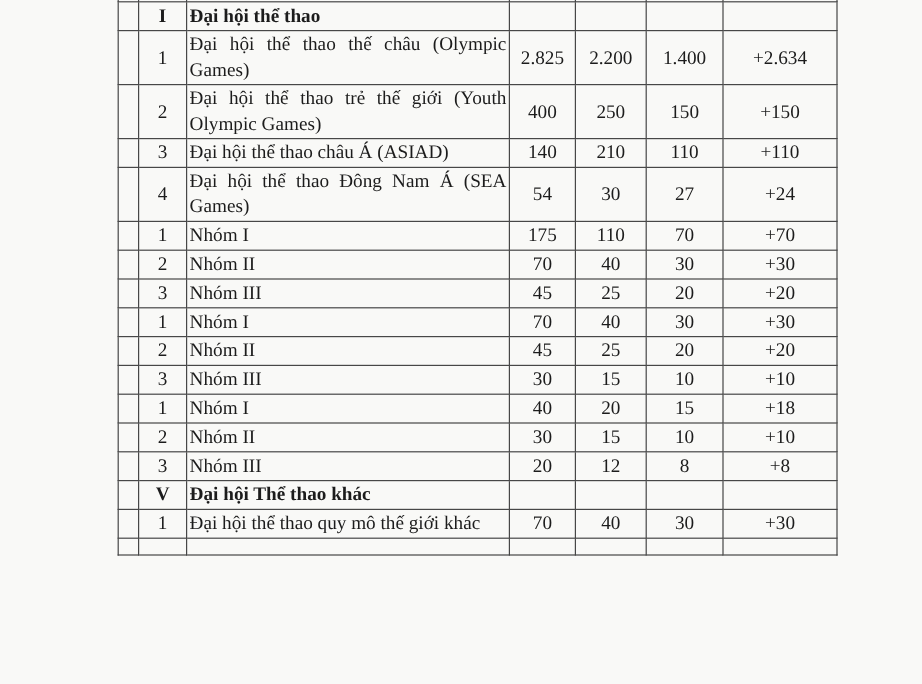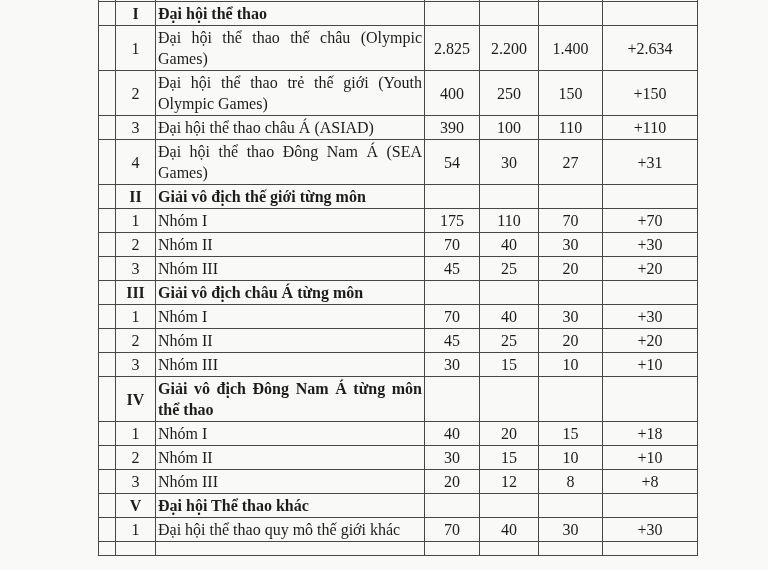--- a/index.html
+++ b/index.html
@@ -110,42 +110,33 @@
     <td class="cell-name">Đại hội thể thao trẻ thế giới (Youth Olympic Games)</td>
     <td class="cell-value">400</td>
     <td class="cell-value">250</td>
     <td class="cell-value">150</td>
     <td class="cell-value">+150</td>
   </tr>
         <tr class="item">
     <td class="cell-spacer"></td>
     <td class="cell-index">3</td>
     <td class="cell-name">Đại hội thể thao châu Á (ASIAD)</td>
-    <td class="cell-value">390</td>
-    <td class="cell-value">100</td>
+    <td class="cell-value">140</td>
+    <td class="cell-value">210</td>
     <td class="cell-value">110</td>
     <td class="cell-value">+110</td>
   </tr>
         <tr class="item">
     <td class="cell-spacer"></td>
     <td class="cell-index">4</td>
     <td class="cell-name">Đại hội thể thao Đông Nam Á (SEA Games)</td>
     <td class="cell-value">54</td>
     <td class="cell-value">30</td>
     <td class="cell-value">27</td>
-    <td class="cell-value">+31</td>
-  </tr>
-        <tr class="section">
-    <td class="cell-spacer"></td>
-    <td class="cell-index">II</td>
-    <td class="cell-name">Giải vô địch thế giới từng môn</td>
-    <td class="cell-value"></td>
-    <td class="cell-value"></td>
-    <td class="cell-value"></td>
-    <td class="cell-value"></td>
+    <td class="cell-value">+24</td>
   </tr>
         <tr class="item">
     <td class="cell-spacer"></td>
     <td class="cell-index">1</td>
     <td class="cell-name">Nhóm I</td>
     <td class="cell-value">175</td>
     <td class="cell-value">110</td>
     <td class="cell-value">70</td>
     <td class="cell-value">+70</td>
   </tr>
@@ -160,29 +151,20 @@
   </tr>
         <tr class="item">
     <td class="cell-spacer"></td>
     <td class="cell-index">3</td>
     <td class="cell-name">Nhóm III</td>
     <td class="cell-value">45</td>
     <td class="cell-value">25</td>
     <td class="cell-value">20</td>
     <td class="cell-value">+20</td>
   </tr>
-        <tr class="section">
-    <td class="cell-spacer"></td>
-    <td class="cell-index">III</td>
-    <td class="cell-name">Giải vô địch châu Á từng môn</td>
-    <td class="cell-value"></td>
-    <td class="cell-value"></td>
-    <td class="cell-value"></td>
-    <td class="cell-value"></td>
-  </tr>
         <tr class="item">
     <td class="cell-spacer"></td>
     <td class="cell-index">1</td>
     <td class="cell-name">Nhóm I</td>
     <td class="cell-value">70</td>
     <td class="cell-value">40</td>
     <td class="cell-value">30</td>
     <td class="cell-value">+30</td>
   </tr>
         <tr class="item">
@@ -196,29 +178,20 @@
   </tr>
         <tr class="item">
     <td class="cell-spacer"></td>
     <td class="cell-index">3</td>
     <td class="cell-name">Nhóm III</td>
     <td class="cell-value">30</td>
     <td class="cell-value">15</td>
     <td class="cell-value">10</td>
     <td class="cell-value">+10</td>
   </tr>
-        <tr class="section">
-    <td class="cell-spacer"></td>
-    <td class="cell-index">IV</td>
-    <td class="cell-name">Giải vô địch Đông Nam Á từng môn thể thao</td>
-    <td class="cell-value"></td>
-    <td class="cell-value"></td>
-    <td class="cell-value"></td>
-    <td class="cell-value"></td>
-  </tr>
         <tr class="item">
     <td class="cell-spacer"></td>
     <td class="cell-index">1</td>
     <td class="cell-name">Nhóm I</td>
     <td class="cell-value">40</td>
     <td class="cell-value">20</td>
     <td class="cell-value">15</td>
     <td class="cell-value">+18</td>
   </tr>
         <tr class="item">

